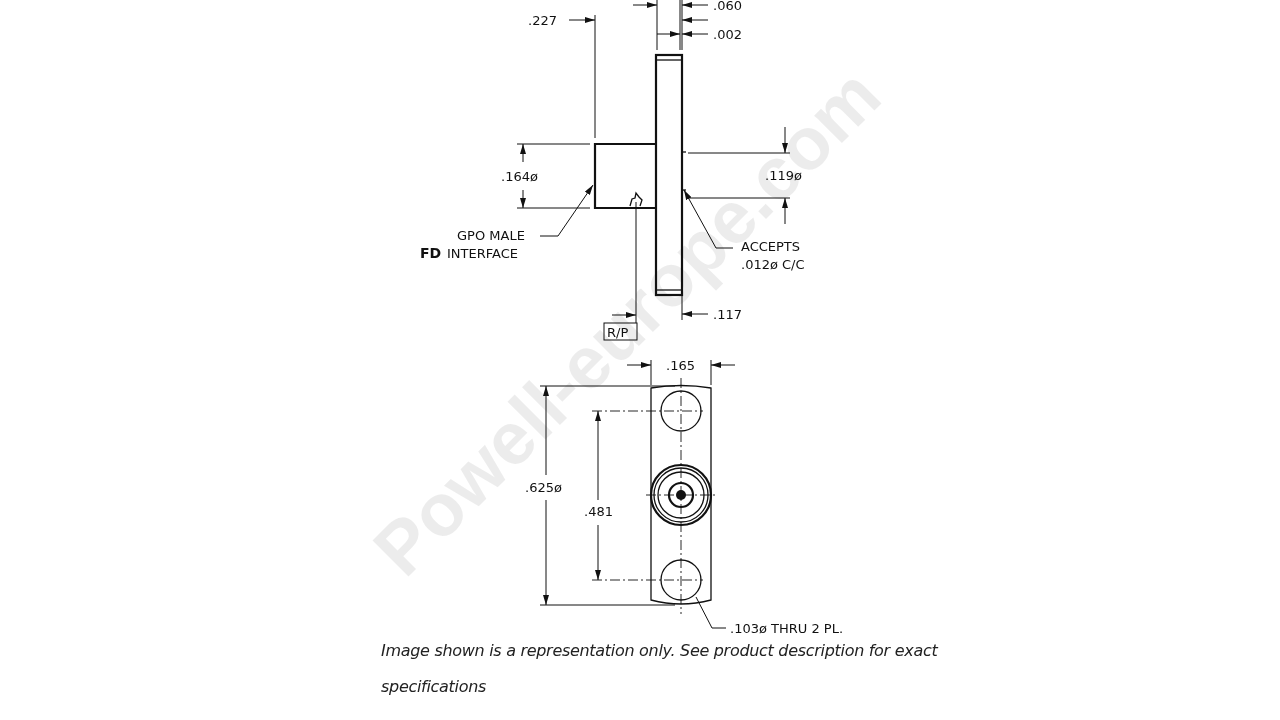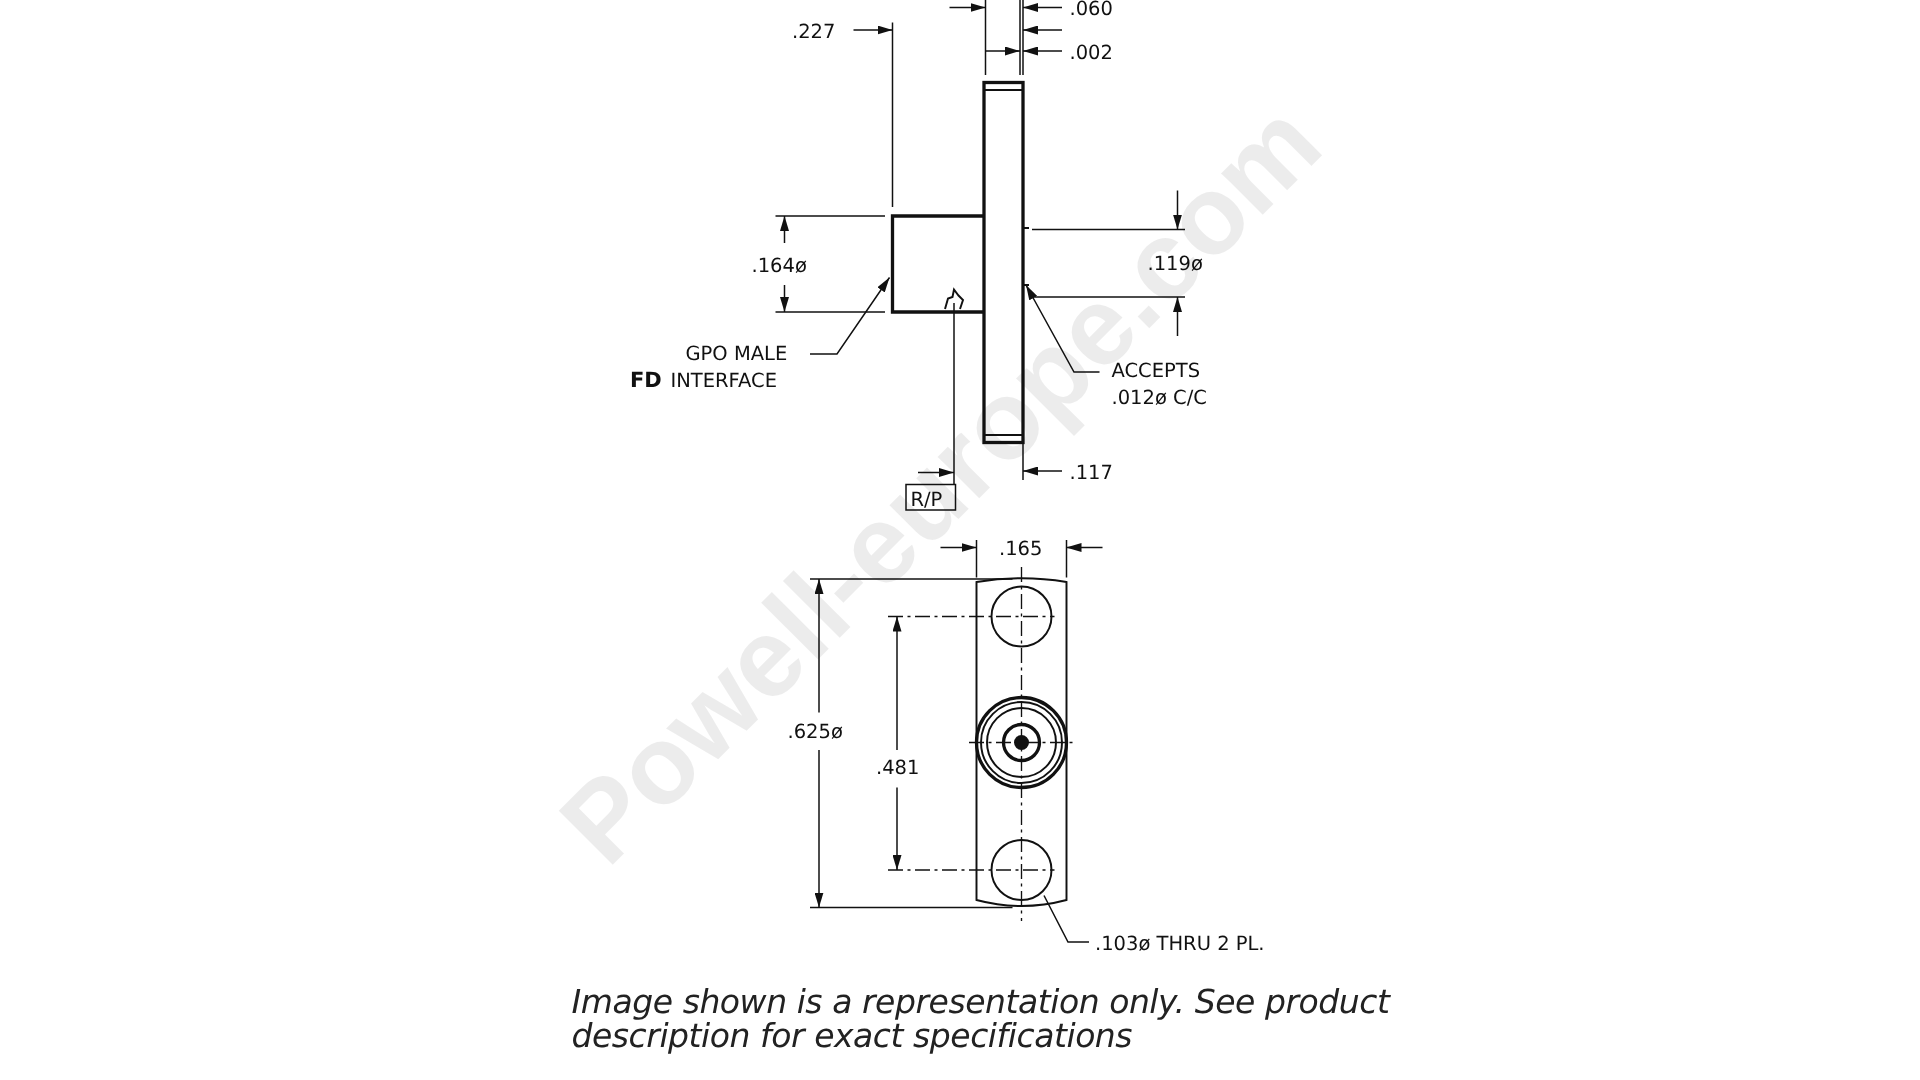--- a/index.html
+++ b/index.html
@@ -6,21 +6,21 @@
     body { width: 1280px; height: 720px; position: relative; overflow: hidden; font-family: "Liberation Sans", sans-serif; }
     #drawing { position: absolute; left: 0; top: 0; width: 1280px; height: 720px; }
     .ln { stroke: #111; stroke-width: 1.3; fill: none; }
     .thick { stroke: #111; stroke-width: 2.2; fill: none; }
     .thin { stroke: #111; stroke-width: 1; fill: none; }
     .center { stroke: #111; stroke-width: 0.9; fill: none; stroke-dasharray: 10 3 2 3; }
     .dim-text { font-family: "DejaVu Sans", sans-serif; font-size: 13px; fill: #111; }
     .bold-text { font-family: "DejaVu Sans", sans-serif; font-size: 14px; font-weight: bold; fill: #111; }
     .arrow { fill: #111; }
     .watermark { font-family: "Liberation Sans", sans-serif; font-size: 74px; font-weight: bold; fill: #000; opacity: 0.07; }
-    #caption { position: absolute; left: 381px; top: 633px; width: 560px; font-family: "DejaVu Sans", sans-serif; font-style: italic; font-size: 22px; line-height: 23px; color: #222; letter-spacing: -0.3px; margin-top: 24px; }
+    #caption { position: absolute; left: 381px; top: 633px; width: 560px; font-family: "DejaVu Sans", sans-serif; font-style: italic; font-size: 16px; line-height: 36px; color: #222; letter-spacing: -0.3px; }
   </style>
 </head>
 <body>
 
 <svg id="drawing" viewBox="0 0 1280 720" xmlns="http://www.w3.org/2000/svg">
   <defs>
     <marker id="ah" markerWidth="10" markerHeight="6" refX="10" refY="3" orient="auto" markerUnits="userSpaceOnUse">
       <path d="M0,0 L10,3 L0,6 Z" class="arrow"></path>
     </marker>
   </defs>

